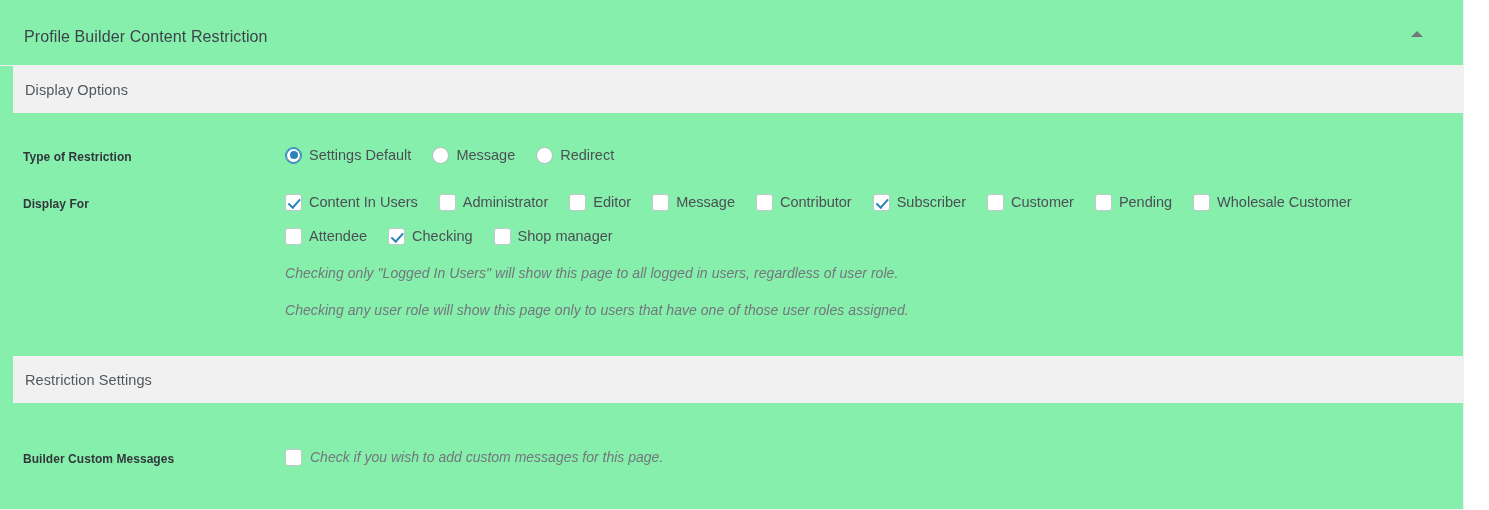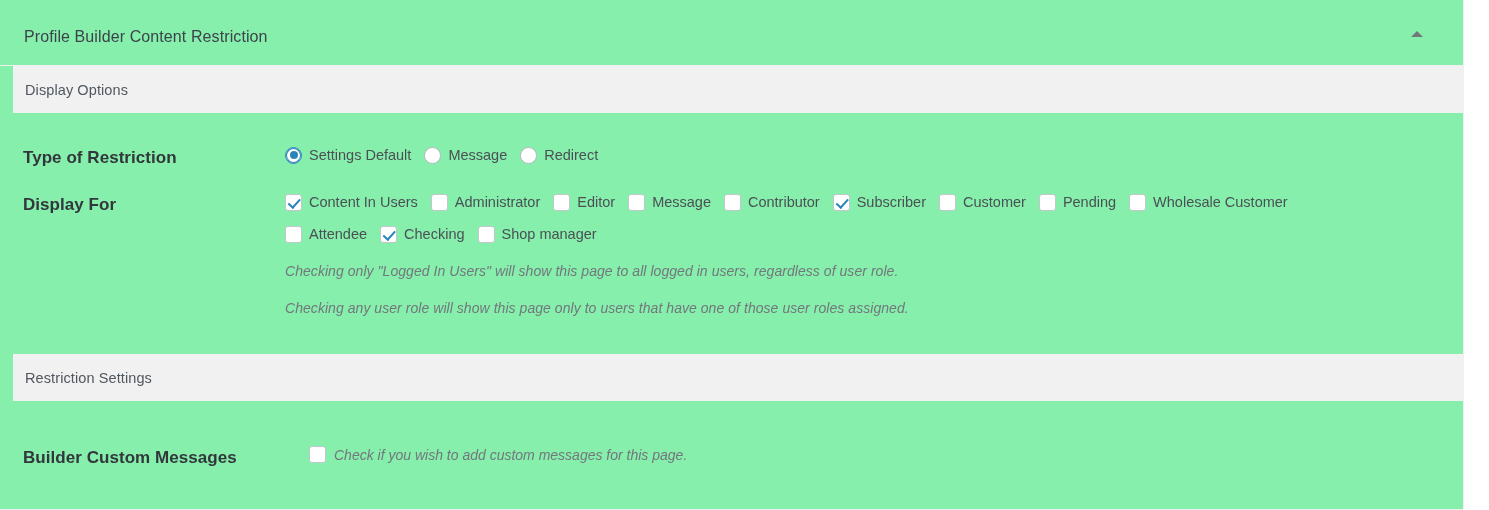--- a/index.html
+++ b/index.html
@@ -84,21 +84,21 @@
   
   .field-row {
     display: flex;
     align-items: flex-start;
     padding-left: 23px;
     box-sizing: border-box;
   }
   .field-label {
     width: 262px;
     flex: 0 0 262px;
-    font-size: 17px;
+    font-size: 12px;
     font-weight: bold;
     color: #32373c;
     line-height: 19px;
     padding-top: 2px;
     letter-spacing: .05px;
   }
   .field-control {
     flex: 1 1 auto;
     min-width: 0;
   }
@@ -106,20 +106,21 @@
   #row-type { margin-top: 33px; }
   #row-display { margin-top: 26px; }
   #row-enable { margin-top: 45px; }
 
   
   .opt-list {
     display: flex;
     flex-wrap: wrap;
     align-items: flex-start;
     row-gap: 7px;
+    gap: 8px;
   }
   .opt {
     display: flex;
     align-items: center;
     margin-right: 13px;
     cursor: pointer;
     white-space: nowrap;
   }
   .opt-label {
     font-size: 14.5px;
@@ -188,21 +189,21 @@
   }
   .help-text + .help-text { }
 
   .inline-help {
     font-style: italic;
     font-size: 14px;
     color: #72777c;
     margin-left: 8px;
     line-height: 18px;
   }
-  .inline-opt { display: flex; align-items: flex-start; margin-left: 24px; }
+  .inline-opt { display: flex; align-items: flex-end; }
 
   .spacer-bottom { height: 40px; }
 </style>
 </head>
 <body>
 
 <div class="metabox">
 
   <div class="mb-header">
     <div class="mb-title">Profile Builder Content Restriction</div>

